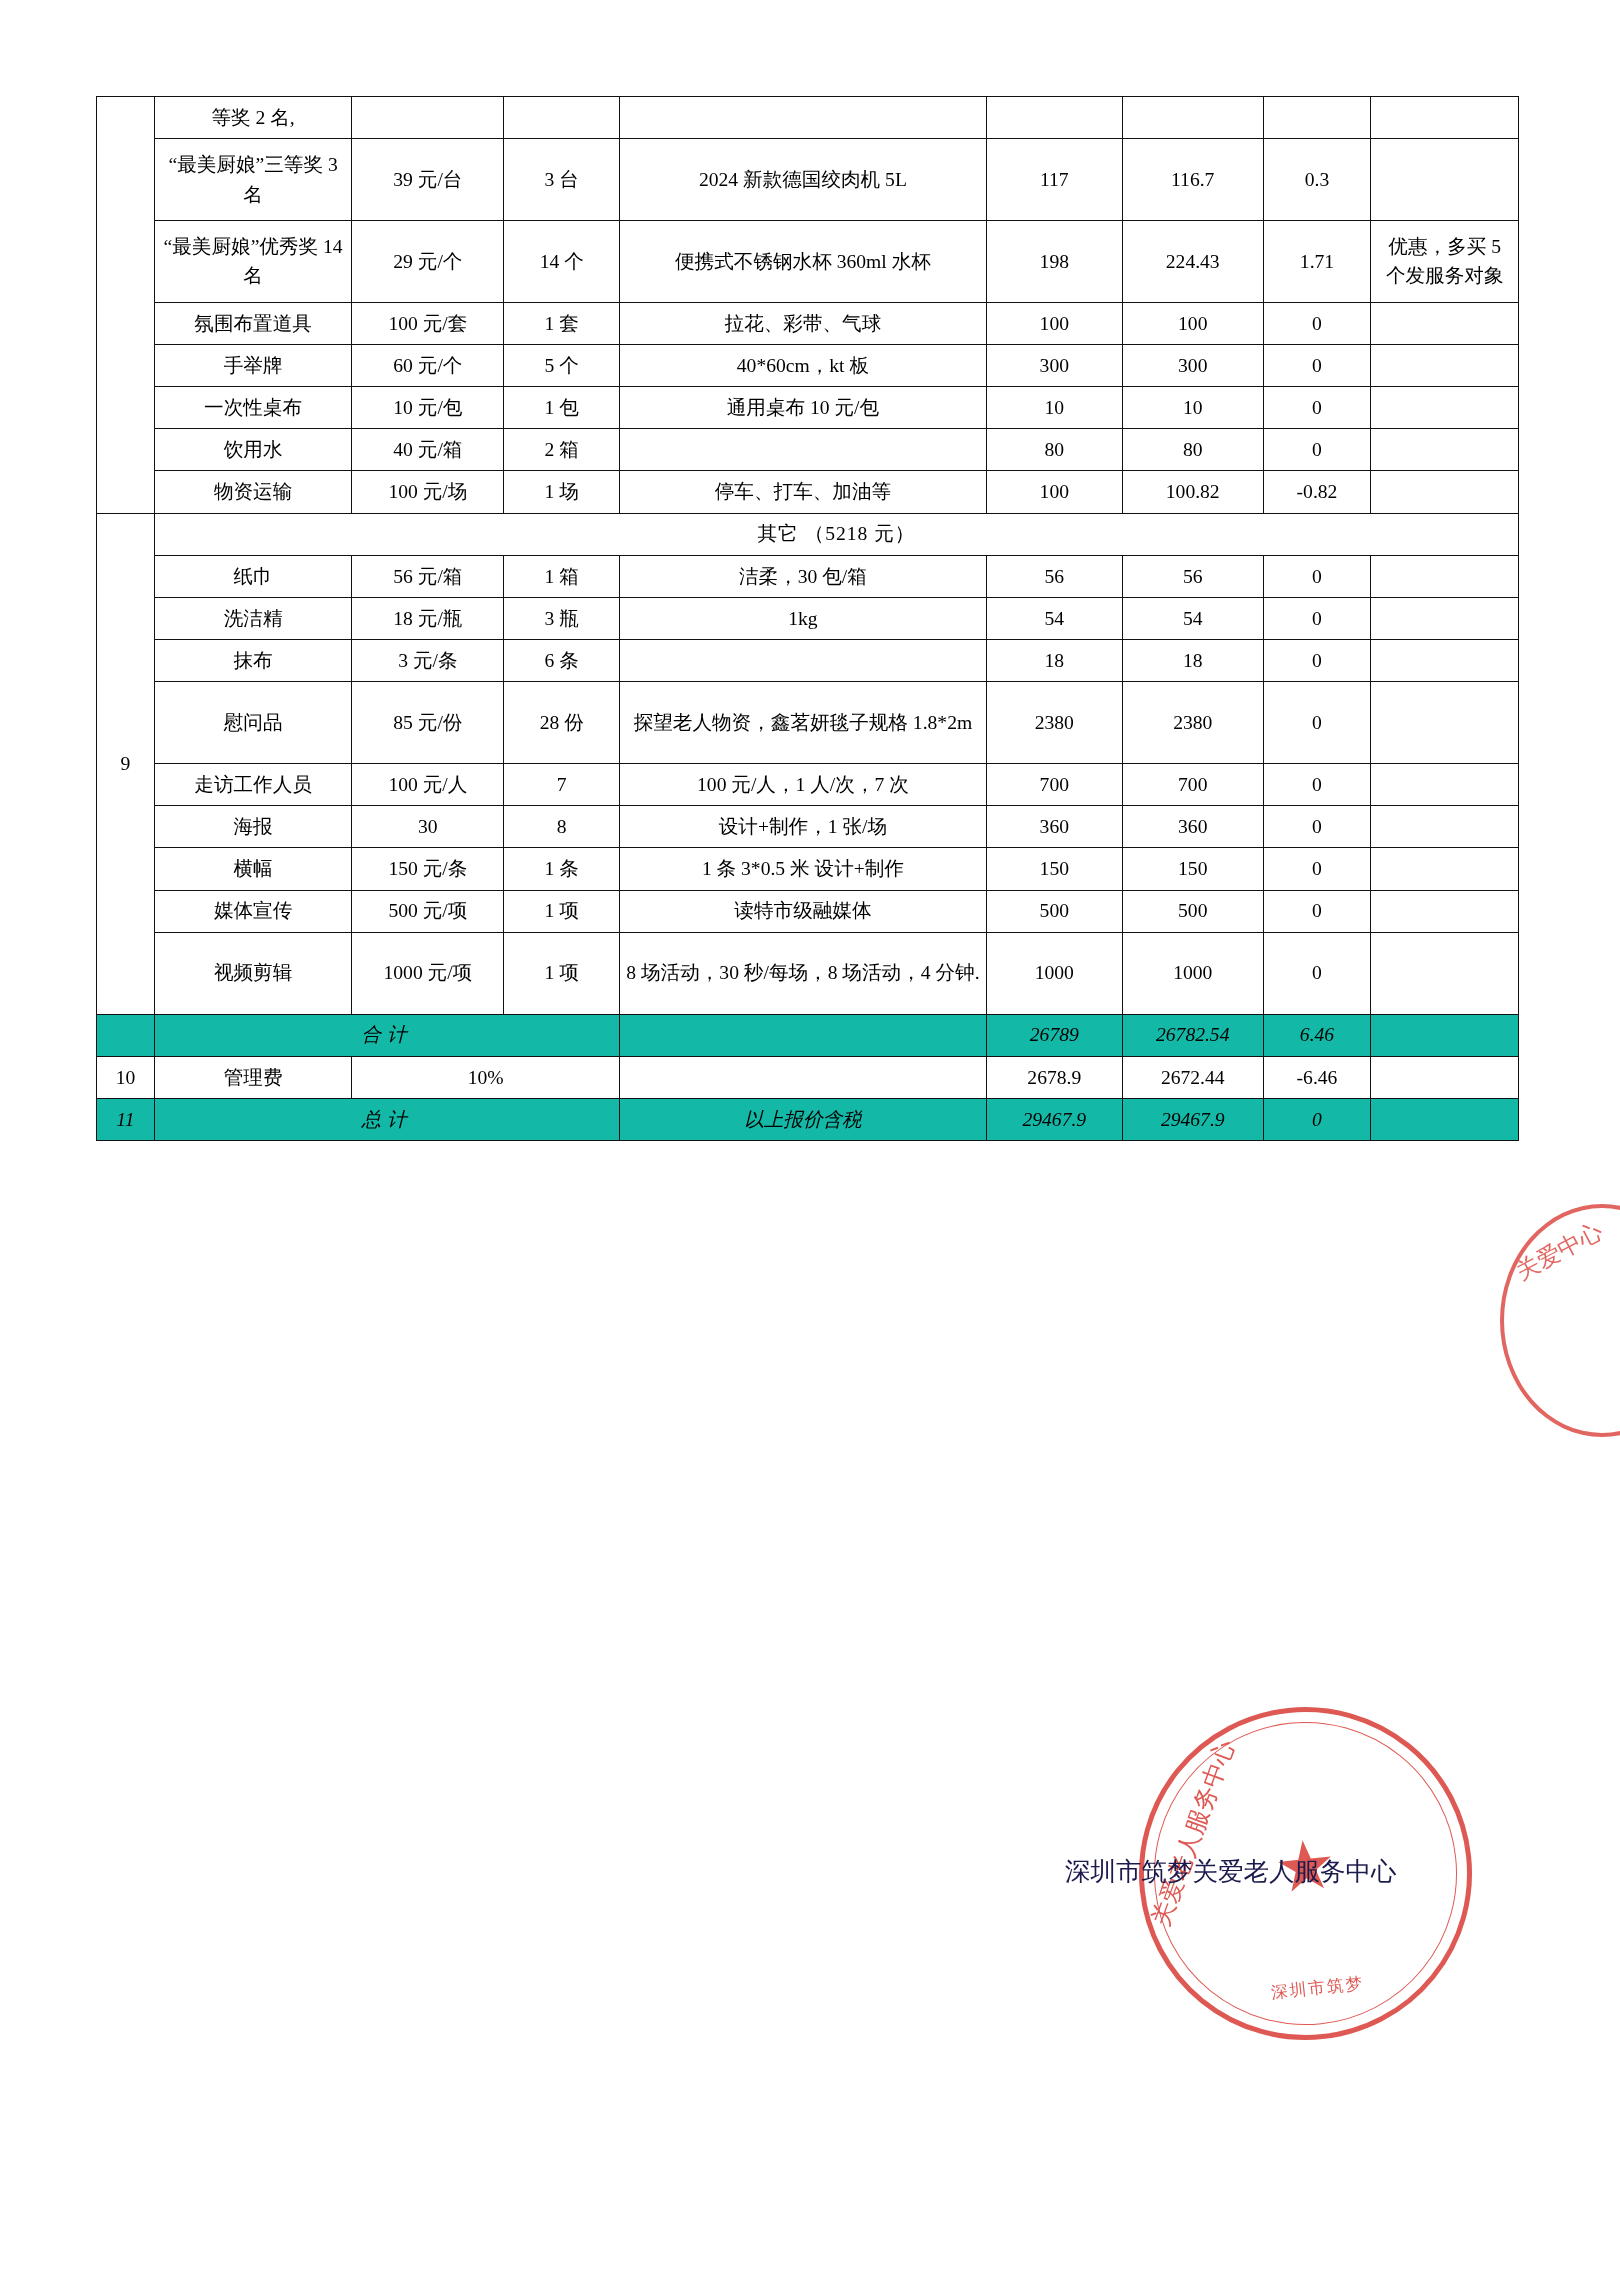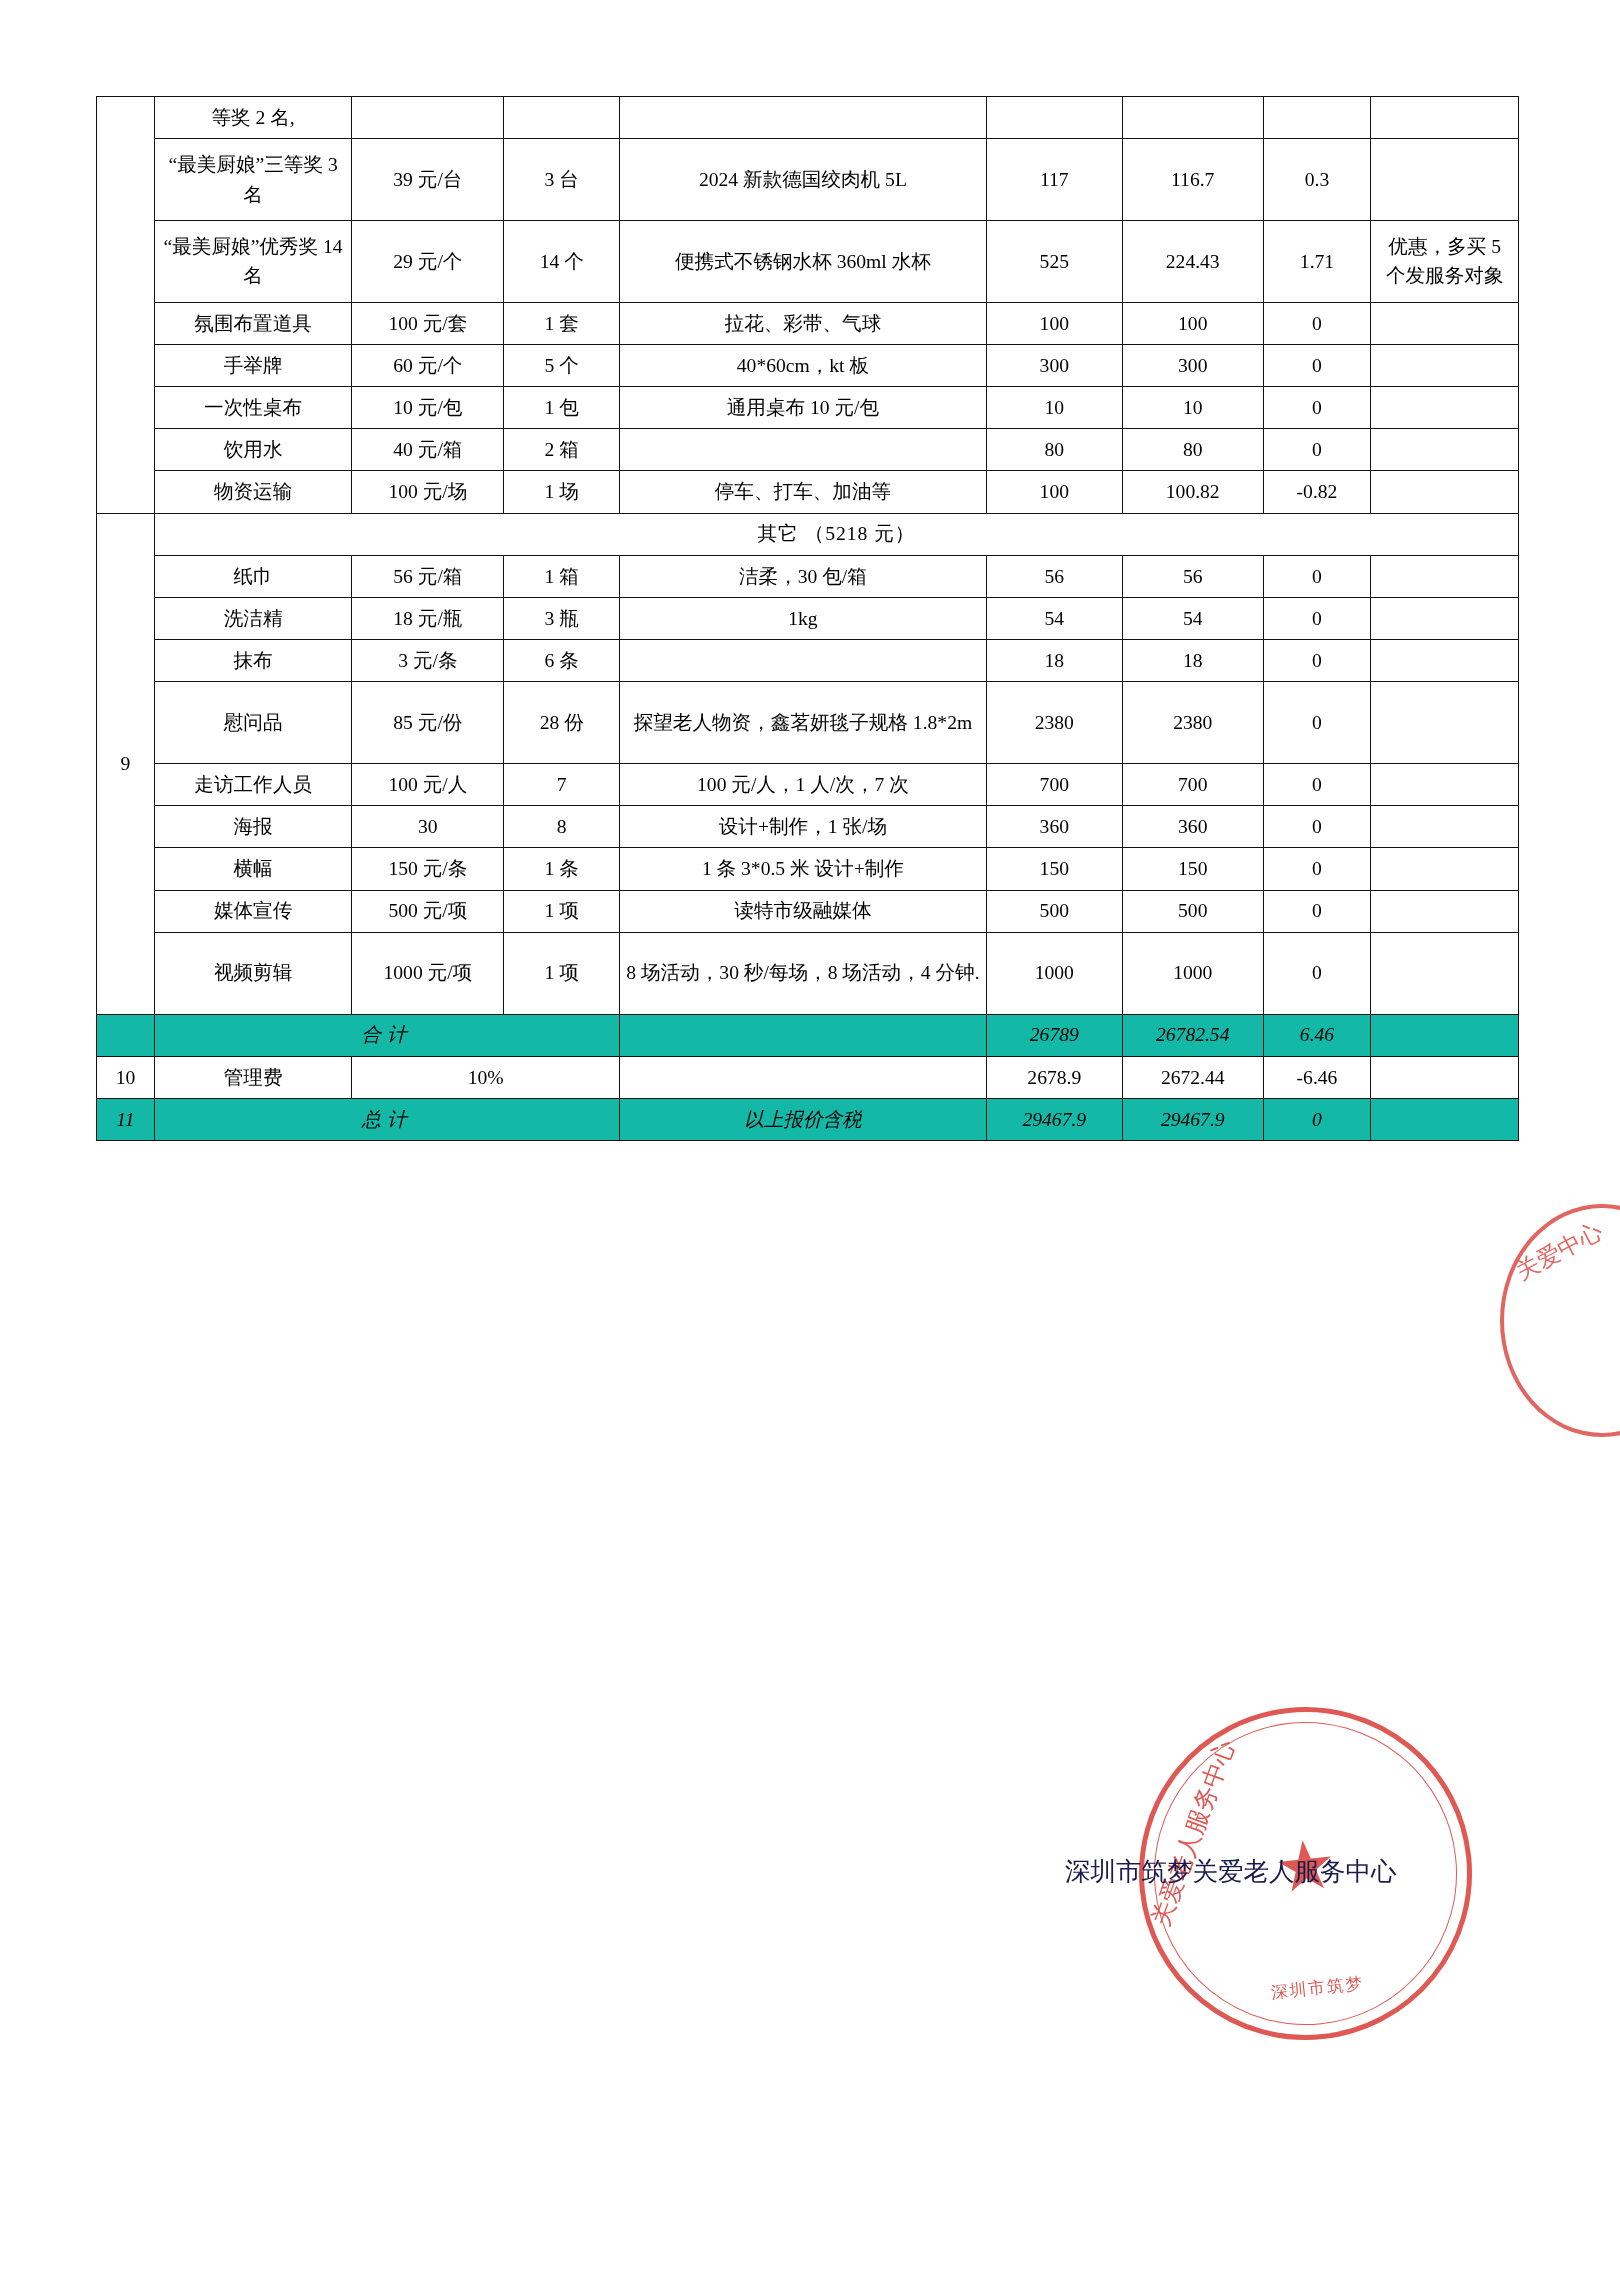--- a/index.html
+++ b/index.html
@@ -207,21 +207,21 @@
         <td class="num">116.7</td>
         <td class="num">0.3</td>
         <td></td>
       </tr>
 
       <tr class="row-tall">
         <td>“最美厨娘”优秀奖 14 名</td>
         <td>29 元/个</td>
         <td>14 个</td>
         <td>便携式不锈钢水杯 360ml 水杯</td>
-        <td class="num">525</td>
+        <td class="num">198</td>
         <td class="num">224.43</td>
         <td class="num">1.71</td>
         <td>优惠，多买 5 个发服务对象</td>
       </tr>
 
       <tr>
         <td>氛围布置道具</td>
         <td>100 元/套</td>
         <td>1 套</td>
         <td>拉花、彩带、气球</td>

